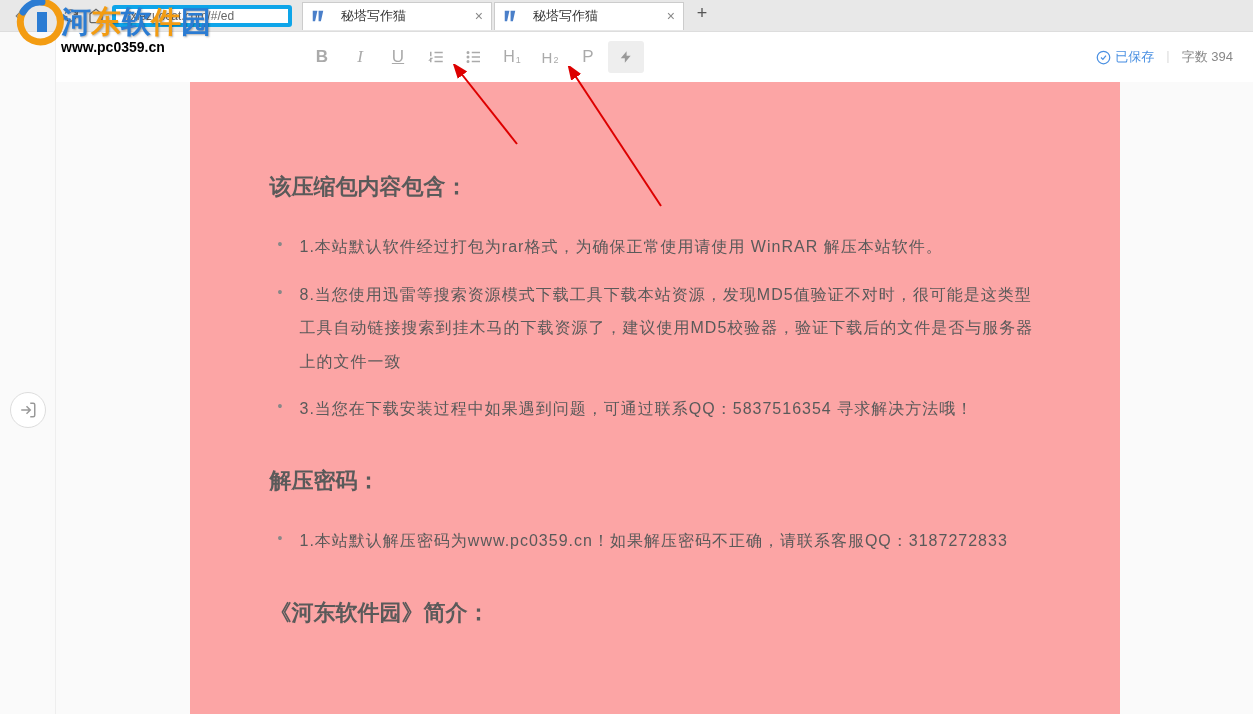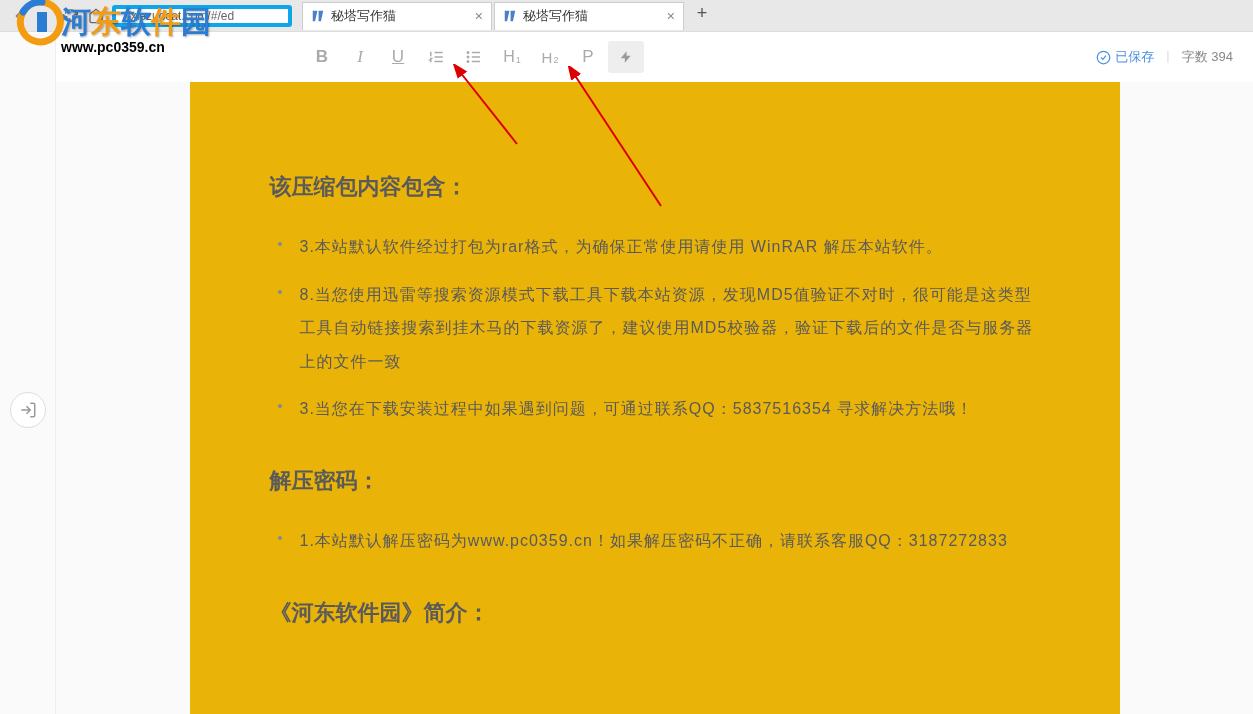--- a/index.html
+++ b/index.html
@@ -1,21 +1,21 @@
 <!DOCTYPE html>
 <html><head>
 <meta charset="utf-8">
 <style>
 *{margin:0;padding:0;box-sizing:border-box;font-family:"Microsoft YaHei","PingFang SC",sans-serif}
 body{background:#f5f5f5;width:1253px;height:714px;overflow:hidden;position:relative}
 .browser-bar{height:32px;background:#e8e8e8;display:flex;align-items:center;padding:0 8px;gap:6px;border-bottom:1px solid #ddd}
 .nav-icon{width:20px;height:20px;display:flex;align-items:center;justify-content:center;color:#555;cursor:pointer}
 .url-box{background:#fff;border:4px solid #0ea5e9;border-radius:3px;padding:2px 8px;font-size:12px;color:#666;min-width:180px;height:22px;display:flex;align-items:center}
 .tabs{display:flex;gap:2px;margin-left:4px}
-.tab{background:#fff;border:1px solid #ccc;border-bottom:none;display:flex;align-items:center;padding:12px 8px;gap:6px;font-size:13px;color:#333;min-width:190px;height:28px;cursor:pointer;position:relative}
+.tab{background:#fff;border:1px solid #ccc;border-bottom:none;display:flex;align-items:center;padding:12px 8px;gap:16px;font-size:13px;color:#333;min-width:190px;height:28px;cursor:pointer;position:relative}
 .tab.active{background:#fff}
 .tab-favicon{width:14px;height:14px}
 .tab-close{margin-left:auto;color:#888;font-size:14px;cursor:pointer}
 .add-tab{width:24px;height:24px;display:flex;align-items:center;justify-content:center;color:#555;font-size:18px;cursor:pointer;margin-left:4px}
 .watermark{position:absolute;top:0;left:13px;z-index:100;pointer-events:none}
 .wm-text{font-size:30px;font-weight:bold;text-shadow:1px 1px 2px rgba(0,0,0,.3)}
 .wm-c1{color:#2b7cd3}.wm-c2{color:#f39c12}
 .wm-url{font-size:14px;color:#000000;font-weight:bold;margin-top:-4px;text-shadow:1px 1px 1px rgba(255,255,255,.8)}
 .wm-logo{position:absolute;top:-2px;left:0}
 .main{display:flex;height:calc(100% - 32px);background:#fff}
@@ -25,21 +25,21 @@
 .toolbar{height:50px;background:#fff;display:flex;align-items:center;padding:0 20px;position:relative}
 .tool-group{display:flex;gap:2px;margin-left:228px}
 .tool-btn{width:36px;height:32px;display:flex;align-items:center;justify-content:center;color:#aaa;font-size:17px;cursor:pointer;border-radius:3px}
 .tool-btn.h1{font-size:16px}
 .tool-btn.h2{font-size:15px}
 .tool-sub{font-size:9px;margin-left:1px;margin-top:6px}
 .status{margin-left:auto;display:flex;align-items:flex-start;gap:12px;color:#888;font-size:13px}
 .status-saved{display:flex;align-items:center;gap:4px;color:#4a90e2}
 .divider{color:#ddd}
 .doc-area{flex:1;overflow:hidden;display:flex;justify-content:center;padding-top:0}
-.doc{background:#eab308;width:930px;padding:90px 80px 40px 80px;position:relative}
+.doc{background:#fca5a5;width:930px;padding:90px 80px 40px 80px;position:relative}
 .doc h2{font-size:22px;color:#5a5a5a;font-weight:600;margin-bottom:28px;margin-top:40px}
 .doc h2:first-child{margin-top:0}
 .doc ul{list-style:none;padding-left:30px}
 .doc li{position:relative;color:#5a5a5a;font-size:16px;line-height:2.1;margin-bottom:14px;letter-spacing:1px}
 .doc li::before{content:"•";position:absolute;left:-22px;color:#888;font-size:14px}
 .arrow{position:absolute;pointer-events:none;z-index:50}
 svg{display:block}
 </style>
 </head>
 <body>
@@ -160,21 +160,21 @@
         </span>
         <span class="divider">|</span>
         <span>字数 394</span>
       </div>
     </div>
 
     <div class="doc-area">
       <div class="doc">
         <h2>该压缩包内容包含：</h2>
         <ul>
-          <li>3.本站默认软件经过打包为rar格式，为确保正常使用请使用 WinRAR 解压本站软件。</li>
+          <li>1.本站默认软件经过打包为rar格式，为确保正常使用请使用 WinRAR 解压本站软件。</li>
           <li>8.当您使用迅雷等搜索资源模式下载工具下载本站资源，发现MD5值验证不对时，很可能是这类型工具自动链接搜索到挂木马的下载资源了，建议使用MD5校验器，验证下载后的文件是否与服务器上的文件一致</li>
           <li>3.当您在下载安装过程中如果遇到问题，可通过联系QQ：5837516354 寻求解决方法哦！</li>
         </ul>
         <h2>解压密码：</h2>
         <ul>
           <li>1.本站默认解压密码为www.pc0359.cn！如果解压密码不正确，请联系客服QQ：3187272833</li>
         </ul>
         <h2>《河东软件园》简介：</h2>
       </div>
     </div>

